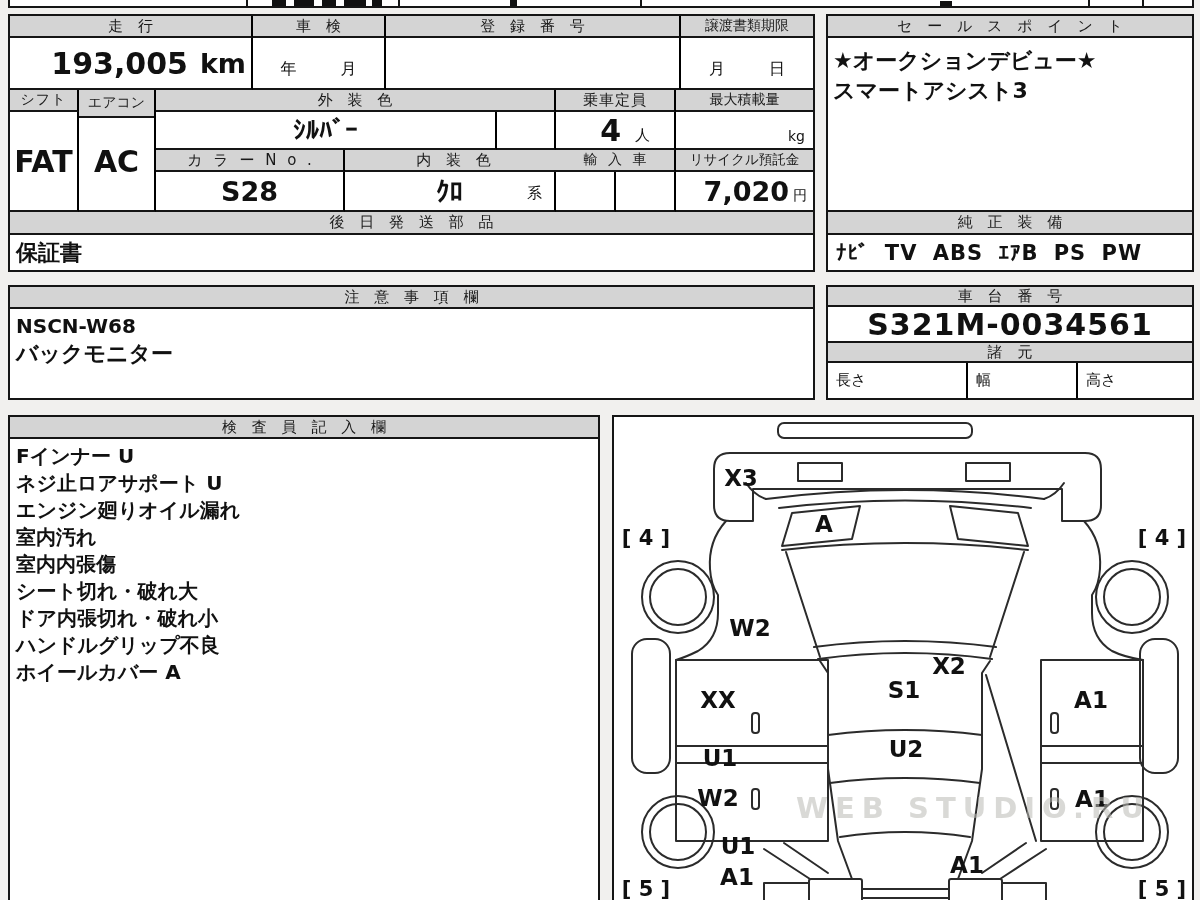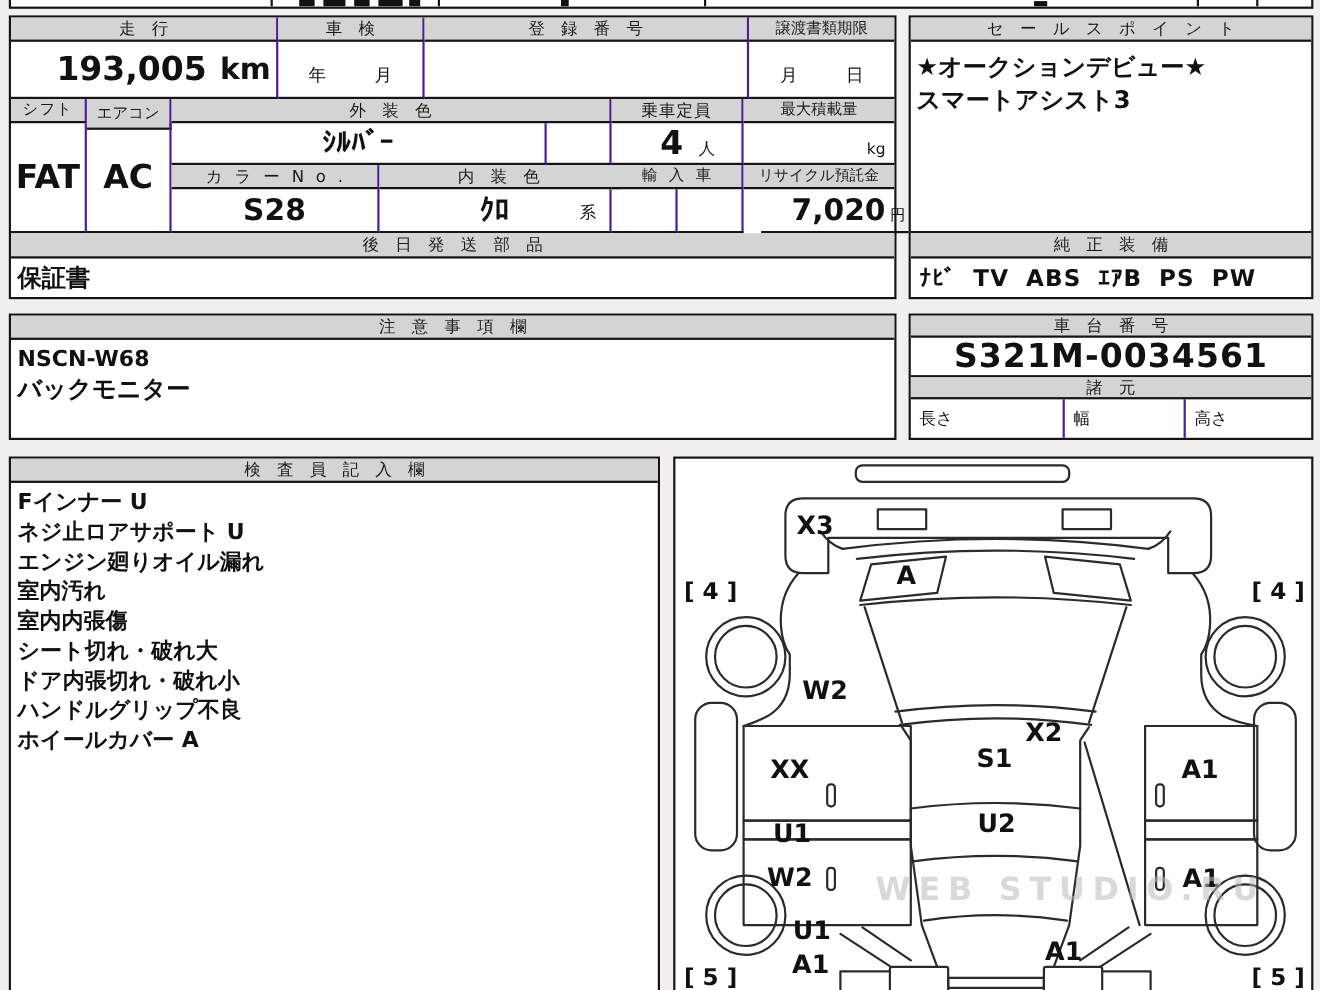--- a/index.html
+++ b/index.html
@@ -8,21 +8,21 @@
     background:#f1f0ee; overflow:hidden;
     font-family:"DejaVu Sans","Liberation Sans",sans-serif;
     color:#111;
   }
   .box {
     position:absolute; background:#ffffff;
     border:2px solid #151515; box-sizing:border-box;
   }
   .cell { position:absolute; box-sizing:border-box; display:flex; align-items:center; }
   .hdr  { background:#d4d4d4; justify-content:center; font-size:15px; color:#1a1a1a; }
-  .br { border-right:2px solid #4c1d95; }
+  .br { border-right:2px solid #000000; }
   .bb { border-bottom:2px solid #151515; }
   .ls5 { letter-spacing:5px; text-indent:5px; }
   .ls3 { letter-spacing:3px; text-indent:3px; }
   .ls1 { letter-spacing:1px; }
   .f14 { font-size:14px; }
   .f13 { font-size:13.5px; }
   .big { font-weight:700; font-size:30px; }
   .val26 { font-weight:700; font-size:26px; }
   .vdiv { position:absolute; top:0; bottom:0; width:2px; background:#151515; }
   .remnant { position:absolute; background:#111; }
@@ -99,21 +99,21 @@
 
     <div class="cell br bb" style="left:146px; top:156px; width:189px; height:40px; justify-content:center;">
       <span style="font-weight:700; font-size:27px;">S28</span>
     </div>
     <div class="cell br bb" style="left:335px; top:156px; width:211px; height:40px; justify-content:center; position:absolute;">
       <span style="font-weight:700; font-size:27px;">ｸﾛ</span>
       <span style="position:absolute; right:12px; bottom:7px; font-size:15px;">系</span>
     </div>
     <div class="cell br bb" style="left:546px; top:156px; width:60px; height:40px;"></div>
     <div class="cell br bb" style="left:606px; top:156px; width:60px; height:40px;"></div>
-    <div class="cell bb" style="left:666px; top:156px; width:137px; height:40px; justify-content:flex-end; padding-right:6px;margin-left:16px;">
+    <div class="cell bb" style="left:666px; top:156px; width:137px; height:40px; justify-content:flex-end; padding-right:6px;">
       <span style="font-weight:700; font-size:27px;">7,020</span>
       <span style="font-size:14px; margin-left:4px; margin-top:10px;">円</span>
     </div>
 
     <div class="cell hdr ls5 bb" style="left:0; top:196px; width:803px; height:23px;">後 日 発 送 部 品</div>
     <div class="cell" style="left:0; top:219px; width:803px; height:35px; padding-left:6px; font-weight:700; font-size:22px;">
       <span>保証書</span>
     </div>
   </div>
 

